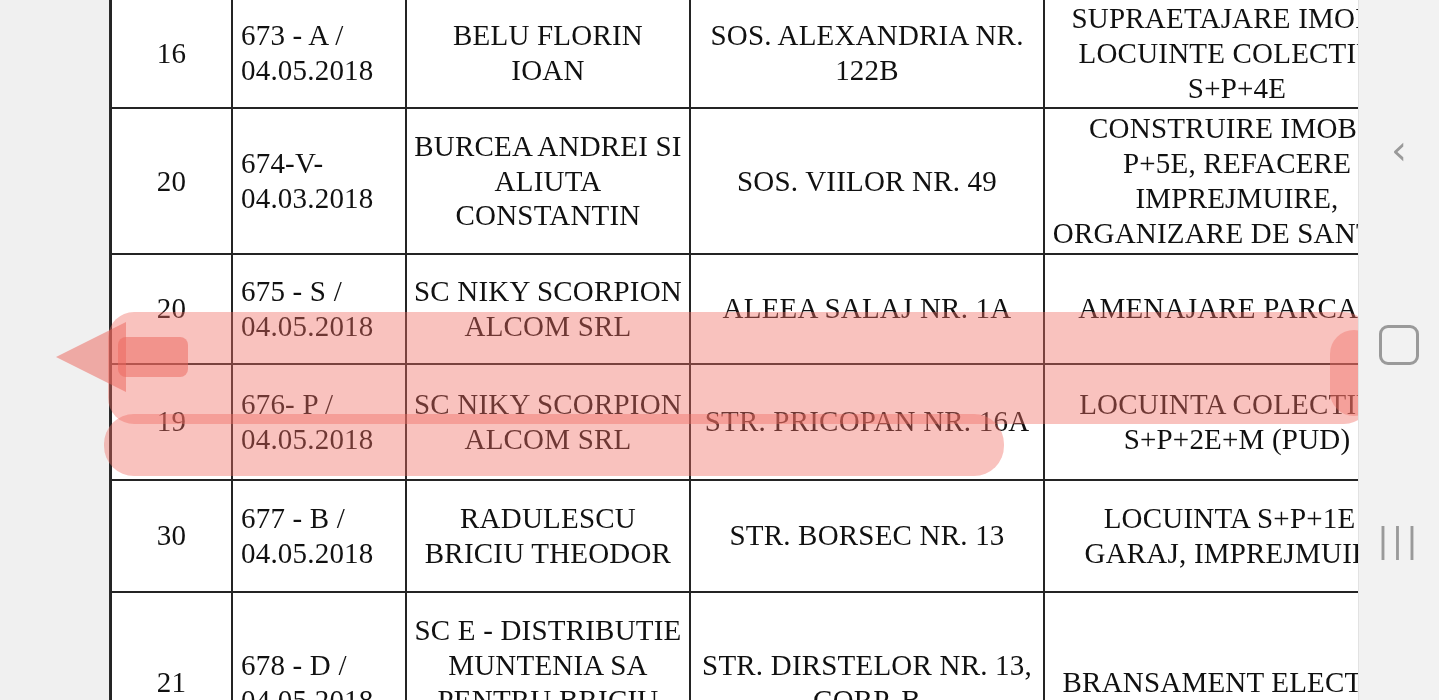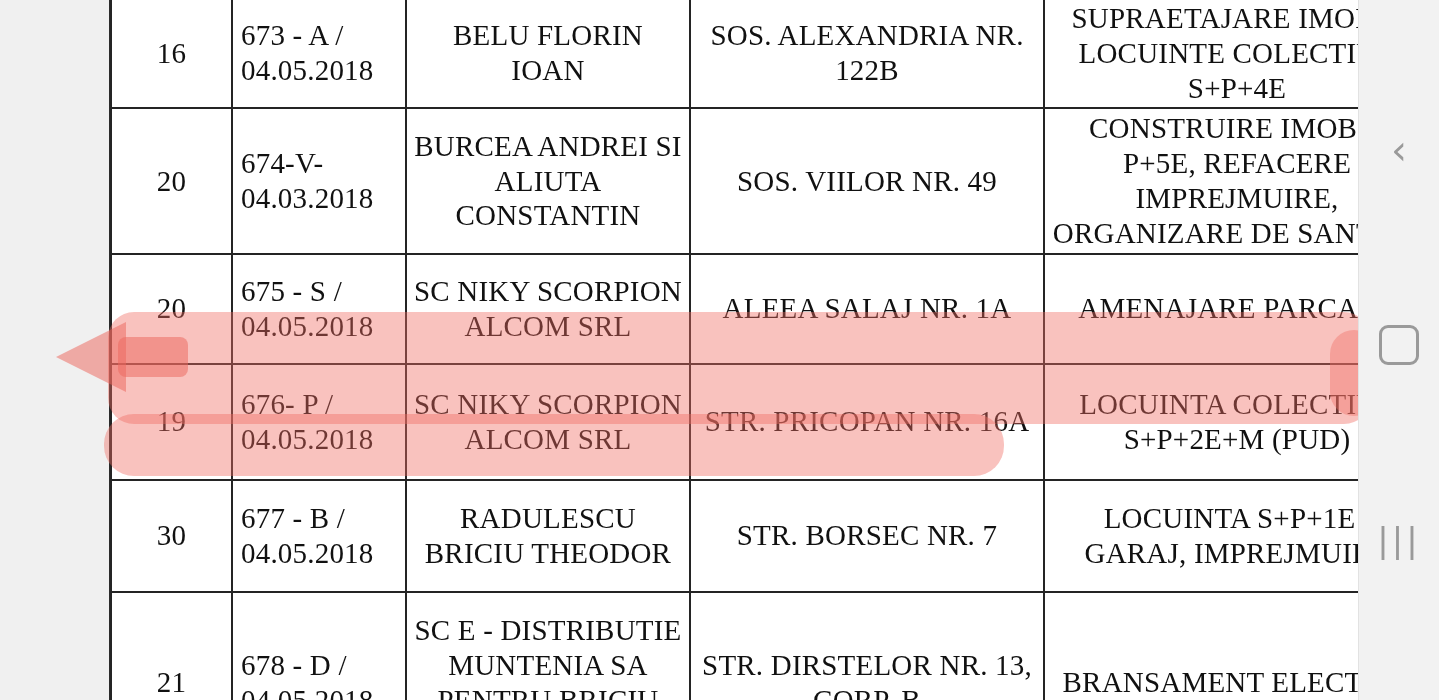--- a/index.html
+++ b/index.html
@@ -216,21 +216,21 @@
         <td class="col-nr">19</td>
         <td class="col-doc cell-doc">676- P / 04.05.2018</td>
         <td class="col-name">SC NIKY SCORPION ALCOM SRL</td>
         <td class="col-addr">STR. PRICOPAN NR. 16A</td>
         <td class="col-desc">LOCUINTA COLECTIVA S+P+2E+M (PUD)</td>
       </tr>
       <tr class="r20">
         <td class="col-nr">30</td>
         <td class="col-doc cell-doc">677 - B / 04.05.2018</td>
         <td class="col-name">RADULESCU BRICIU THEODOR</td>
-        <td class="col-addr">STR. BORSEC NR. 7</td>
+        <td class="col-addr">STR. BORSEC NR. 13</td>
         <td class="col-desc">LOCUINTA S+P+1E , GARAJ, IMPREJMUIRE</td>
       </tr>
       <tr class="r21">
         <td class="col-nr">21</td>
         <td class="col-doc cell-doc">678 - D / 04.05.2018</td>
         <td class="col-name">SC E - DISTRIBUTIE MUNTENIA SA PENTRU BRICIU RADU</td>
         <td class="col-addr">STR. DIRSTELOR NR. 13, CORP. B</td>
         <td class="col-desc">BRANSAMENT ELECTRIC</td>
       </tr>
     </tbody>

